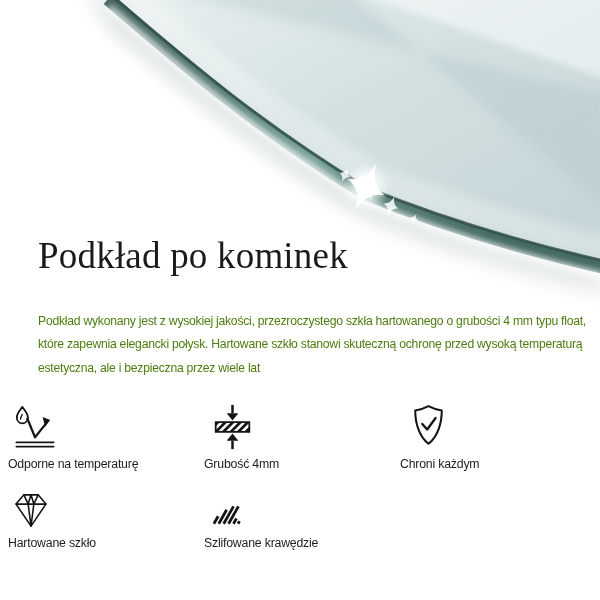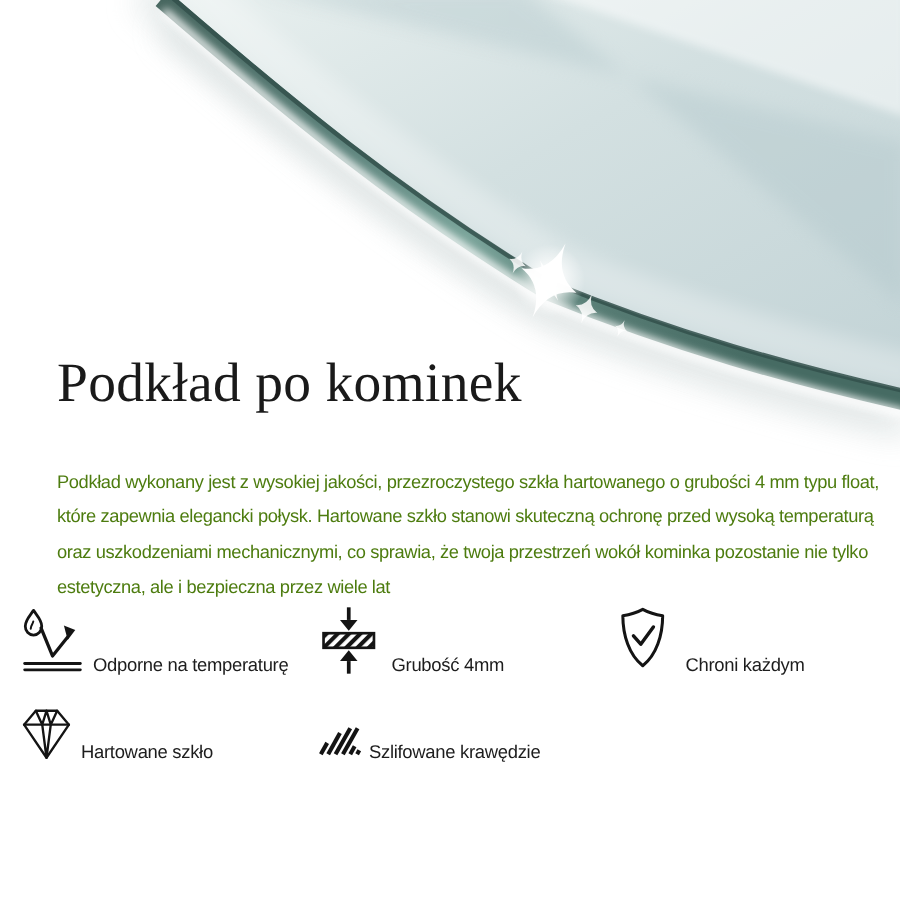--- a/index.html
+++ b/index.html
@@ -17,21 +17,21 @@
   .page-title .line{display:block;}
   .intro{
     position:absolute;top:310px;left:38px;width:560px;
     font-size:12.2px;line-height:23.4px;color:#4d7c0f;letter-spacing:-.25px;
   }
   .intro .pline{display:block;white-space:nowrap;}
   .features{
     position:absolute;top:402px;left:8px;width:588px;
     display:grid;grid-template-columns:repeat(3,1fr);row-gap:10px;
   }
-  .feature{display:flex;flex-direction:row;align-items:flex-end;}
+  .feature{display:flex;flex-direction:column;align-items:flex-start;}
   .icon-box{height:48px;display:flex;align-items:flex-end;justify-content:center;}
   .feature .label{
     margin-top:7px;font-size:12.3px;color:#1d1d1d;letter-spacing:-.2px;white-space:nowrap;
   }
   .ic{display:block;}
 </style>
 </head>
 <body>
 
 <div class="photo">
@@ -95,21 +95,20 @@
   </svg>
 </div>
 
 <h1 class="page-title">
   <span class="line">Podkład po kominek</span>
 </h1>
 
 <div class="intro">
   <span class="pline">Podkład wykonany jest z wysokiej jakości, przezroczystego szkła hartowanego o grubości 4 mm typu float,</span>
   <span class="pline">które zapewnia elegancki połysk. Hartowane szkło stanowi skuteczną ochronę przed wysoką temperaturą</span>
-  <span class="pline">oraz uszkodzeniami mechanicznymi, co sprawia, że twoja przestrzeń wokół kominka pozostanie nie tylko</span>
   <span class="pline">estetyczna, ale i bezpieczna przez wiele lat</span>
 </div>
 
 <div class="features">
 
   <div class="feature">
     <div class="icon-box">
       <svg class="ic" width="54" height="44" viewBox="0 0 64 52" fill="none" stroke="#141414" stroke-width="2.2" stroke-linecap="round" stroke-linejoin="round">
         <path d="M17,1 C14.5,5 10.5,8.5 10.5,13.5 C10.5,17.6 13.4,20.5 17,20.5 C20.6,20.5 23.5,17.6 23.5,13.5 C23.5,8.5 19.5,5 17,1 Z"></path>
         <path d="M14.8,15.5 C14.8,12.8 16.6,11.6 16.8,9.8" stroke-width="1.6"></path>

